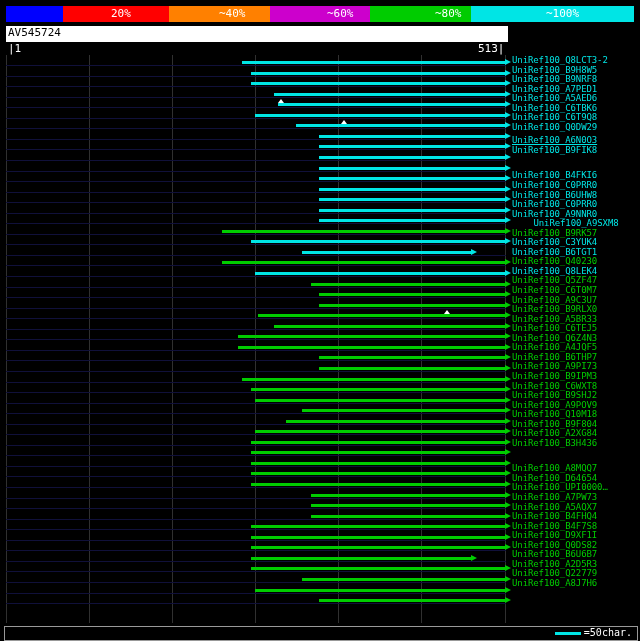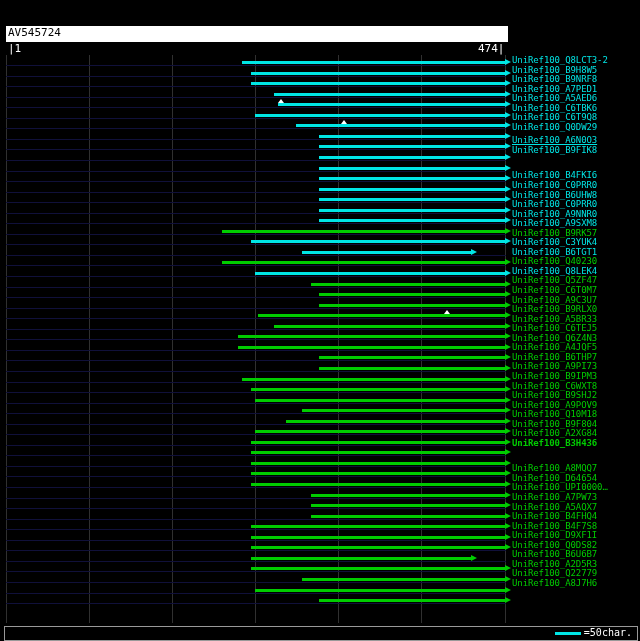--- a/index.html
+++ b/index.html
@@ -46,25 +46,33 @@
   .footbox{position:absolute;left:4px;top:626px;width:632px;height:13px;border:1px solid #999;}
   .foottext{position:absolute;left:8px;top:627px;font-size:10px;color:#fff;line-height:12px;}
   .footscale{position:absolute;right:8px;top:627px;font-size:10px;color:#fff;line-height:12px;}
   .footscale .ruler{display:inline-block;width:26px;height:3px;background:#00e5e5;vertical-align:middle;margin-right:3px;}
 </style>
 </head>
 <body>
 
 <div id="root">
 
+  <div class="legend">
+    <div class="bar"></div>
+    <div class="lbl" style="left:105px">20%</div>
+    <div class="lbl" style="left:213px">~40%</div>
+    <div class="lbl" style="left:321px">~60%</div>
+    <div class="lbl" style="left:429px">~80%</div>
+    <div class="lbl" style="left:540px">~100%</div>
+  </div>
 
   <div class="querybox"></div>
   <div class="querylabel">AV545724</div>
   <div class="coords" style="left:8px">|1</div>
-  <div class="coords" style="left:478px">474|</div>
+  <div class="coords" style="left:478px">513|</div>
 
   <div class="plot" id="plot">
       <div class="vline" style="left: 0px;"></div>
       <div class="vline" style="left: 83px;"></div>
       <div class="vline" style="left: 166px;"></div>
       <div class="vline" style="left: 249px;"></div>
       <div class="vline" style="left: 332px;"></div>
       <div class="vline" style="left: 415px;"></div>
       <div class="vline" style="left: 499px;"></div>
       <div class="hline" style="top: 10px;"></div>
@@ -341,21 +349,21 @@
       <div class="lab cyan" style="margin-top: 0px;">UniRef100_C6TBK6</div>
       <div class="lab cyan" style="margin-top: 0px;">UniRef100_C6T9Q8</div>
       <div class="lab cyan" style="margin-top: 0px;">UniRef100_Q0DW29</div>
       <div class="lab cyan" style="margin-top: 4px; text-decoration: underline;">UniRef100_A6N0O3</div>
       <div class="lab cyan" style="margin-top: 0px;">UniRef100_B9FIK8</div>
       <div class="lab cyan" style="margin-top: 16px;">UniRef100_B4FKI6</div>
       <div class="lab cyan" style="margin-top: 0px;">UniRef100_C0PRR0</div>
       <div class="lab cyan" style="margin-top: 0px;">UniRef100_B6UHW8</div>
       <div class="lab cyan" style="margin-top: 0px;">UniRef100_C0PRR0</div>
       <div class="lab cyan" style="margin-top: 0px;">UniRef100_A9NNR0</div>
-      <div class="lab cyan" style="margin-top: 0px;">UniRef100_A9SXM8</div>
+      <div class="lab cyan" style="margin-top: 0px; text-align: center;">UniRef100_A9SXM8</div>
       <div class="lab green" style="margin-top: 0px;">UniRef100_B9RK57</div>
       <div class="lab cyan" style="margin-top: 0px;">UniRef100_C3YUK4</div>
       <div class="lab cyan" style="margin-top: 0px;">UniRef100_B6TGT1</div>
       <div class="lab green" style="margin-top: 0px;">UniRef100_Q40230</div>
       <div class="lab cyan" style="margin-top: 0px;">UniRef100_Q8LEK4</div>
       <div class="lab green" style="margin-top: 0px;">UniRef100_Q5ZF47</div>
       <div class="lab green" style="margin-top: 0px;">UniRef100_C6T0M7</div>
       <div class="lab green" style="margin-top: 0px;">UniRef100_A9C3U7</div>
       <div class="lab green" style="margin-top: 0px;">UniRef100_B9RLX0</div>
       <div class="lab green" style="margin-top: 0px;">UniRef100_A5BR33</div>
@@ -364,21 +372,21 @@
       <div class="lab green" style="margin-top: 0px;">UniRef100_A4JQF5</div>
       <div class="lab green" style="margin-top: 0px;">UniRef100_B6THP7</div>
       <div class="lab green" style="margin-top: 0px;">UniRef100_A9PI73</div>
       <div class="lab green" style="margin-top: 0px;">UniRef100_B9IPM3</div>
       <div class="lab green" style="margin-top: 0px;">UniRef100_C6WXT8</div>
       <div class="lab green" style="margin-top: 0px;">UniRef100_B9SHJ2</div>
       <div class="lab green" style="margin-top: 0px;">UniRef100_A9POV9</div>
       <div class="lab green" style="margin-top: 0px;">UniRef100_Q10M18</div>
       <div class="lab green" style="margin-top: 0px;">UniRef100_B9F804</div>
       <div class="lab green" style="margin-top: 0px;">UniRef100_A2XG84</div>
-      <div class="lab green" style="margin-top: 0px; font-weight: bold;">UniRef100_B3H436</div>
+      <div class="lab green" style="margin-top: 0px;">UniRef100_B3H436</div>
       <div class="lab green" style="margin-top: 16px;">UniRef100_A8MQQ7</div>
       <div class="lab green" style="margin-top: 0px;">UniRef100_D64654</div>
       <div class="lab green" style="margin-top: 0px;">UniRef100_UPI0000…</div>
       <div class="lab green" style="margin-top: 0px;">UniRef100_A7PW73</div>
       <div class="lab green" style="margin-top: 0px;">UniRef100_A5AQX7</div>
       <div class="lab green" style="margin-top: 0px;">UniRef100_B4FHQ4</div>
       <div class="lab green" style="margin-top: 0px;">UniRef100_B4F7S8</div>
       <div class="lab green" style="margin-top: 0px;">UniRef100_D9XF1I</div>
       <div class="lab green" style="margin-top: 0px;">UniRef100_Q0DS82</div>
       <div class="lab green" style="margin-top: 0px;">UniRef100_B6U6B7</div>

